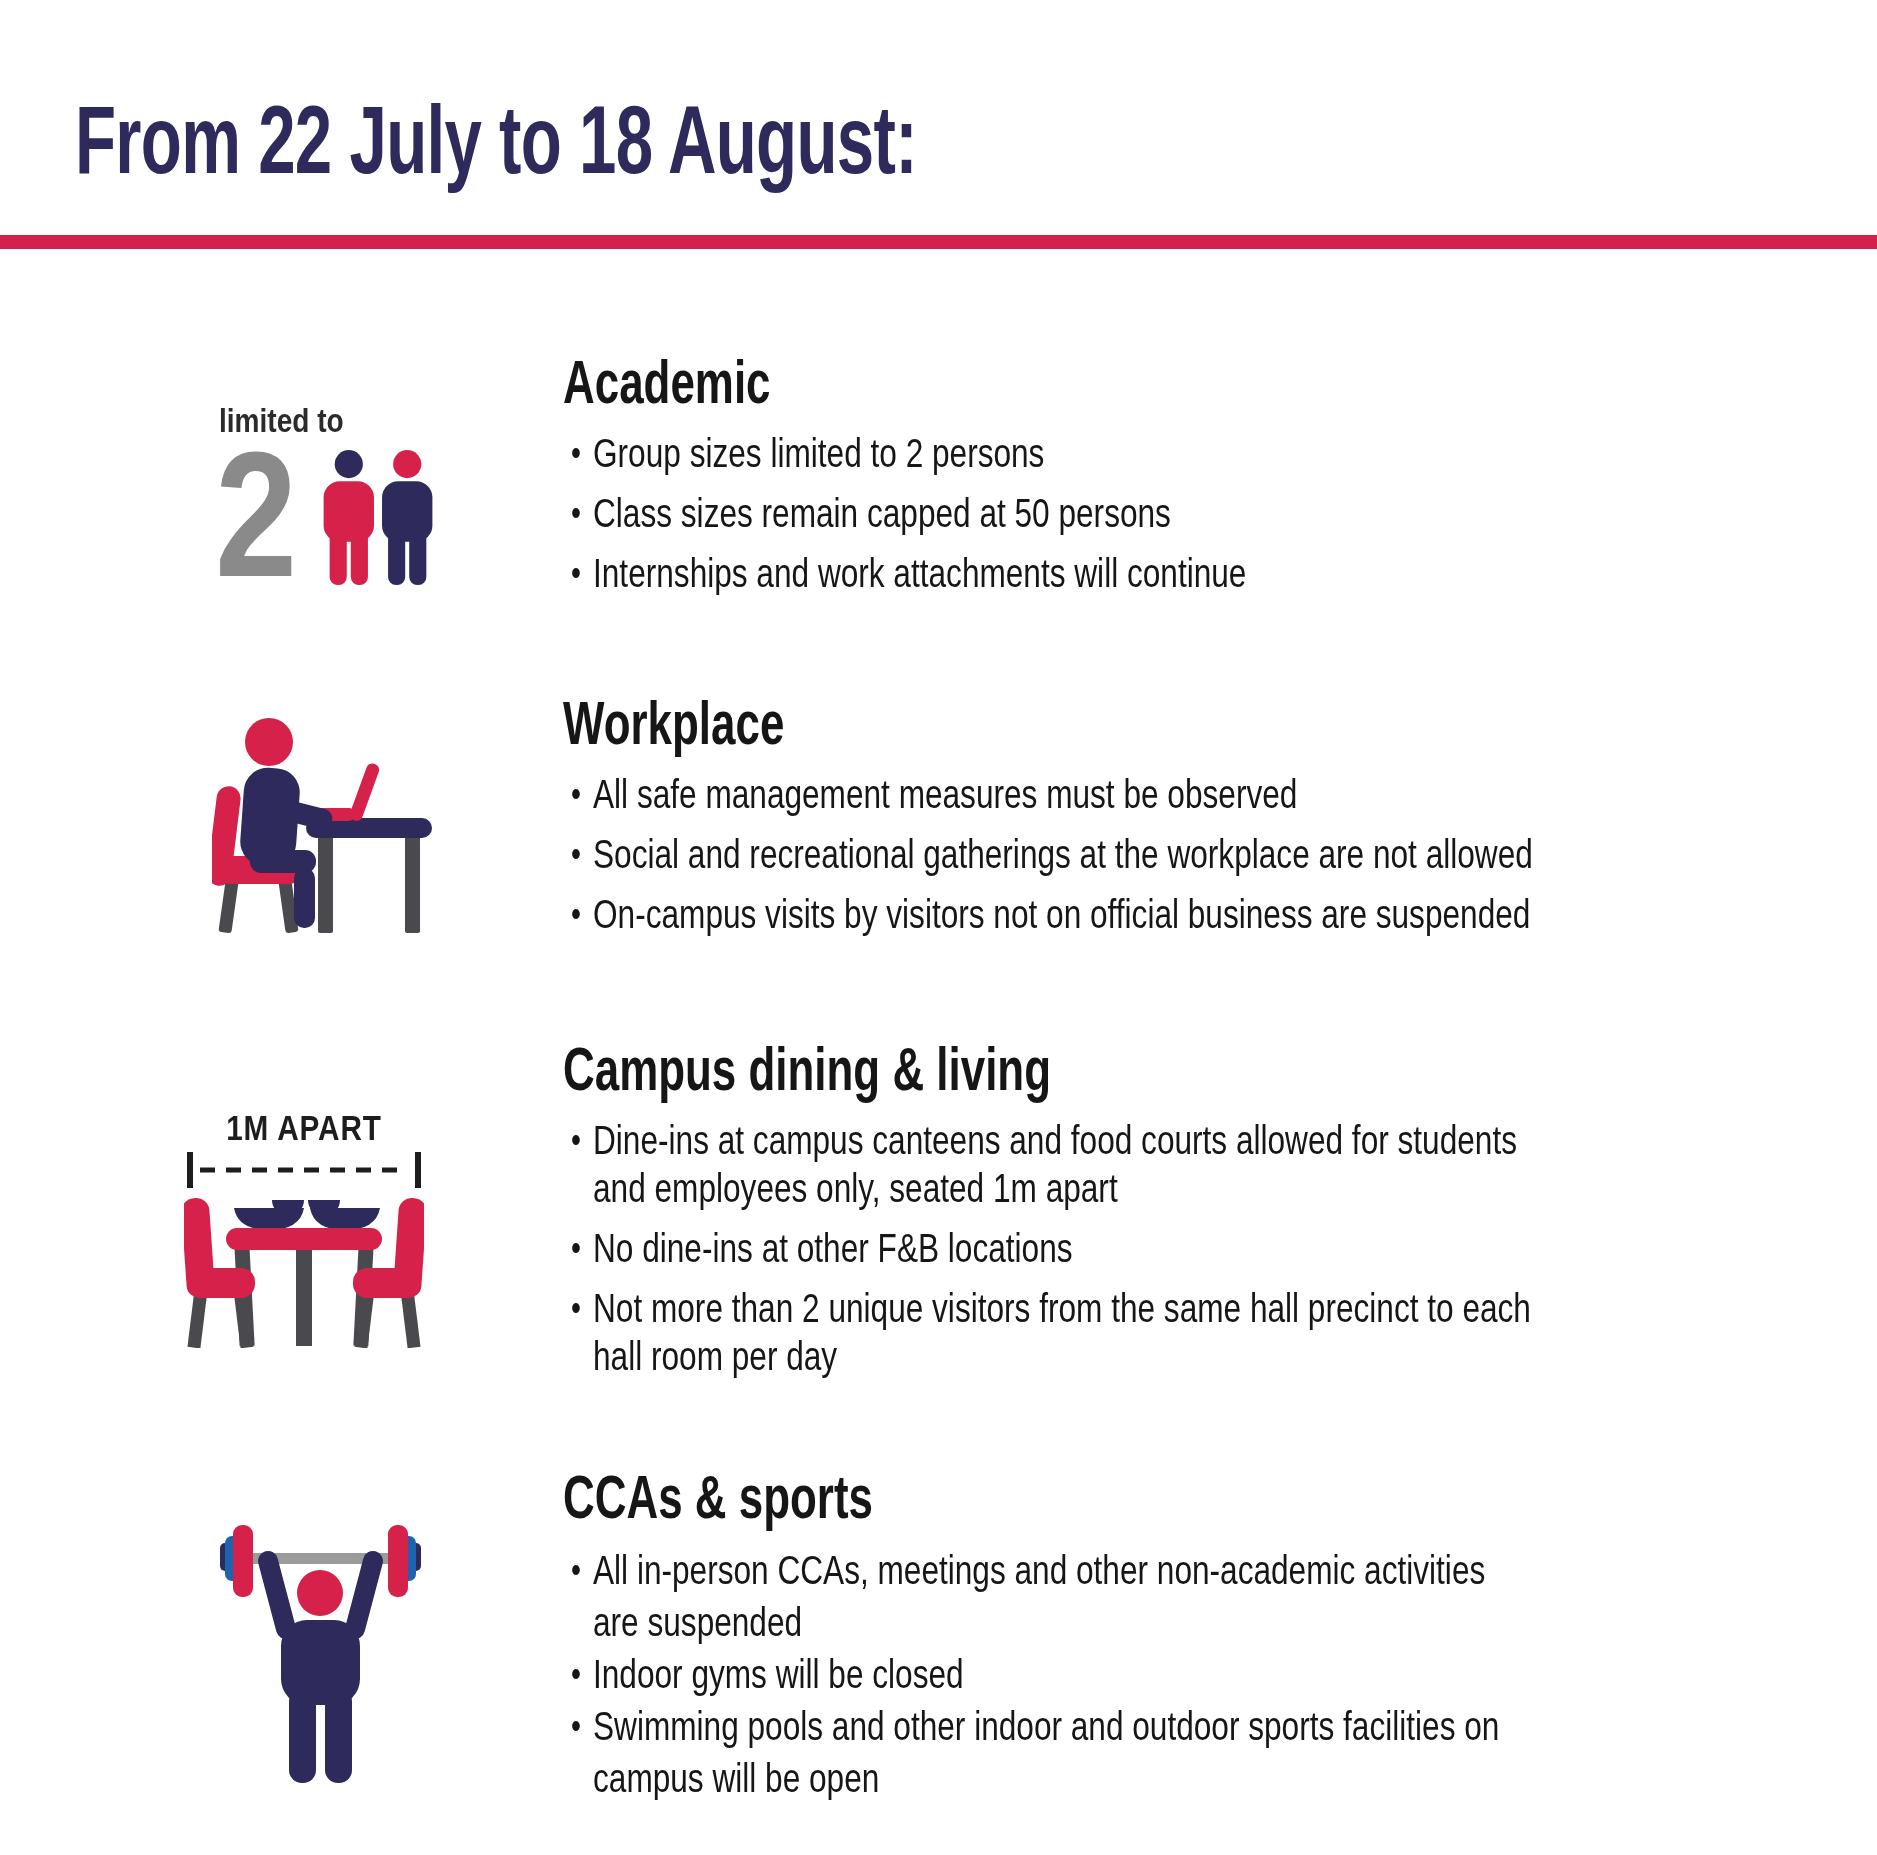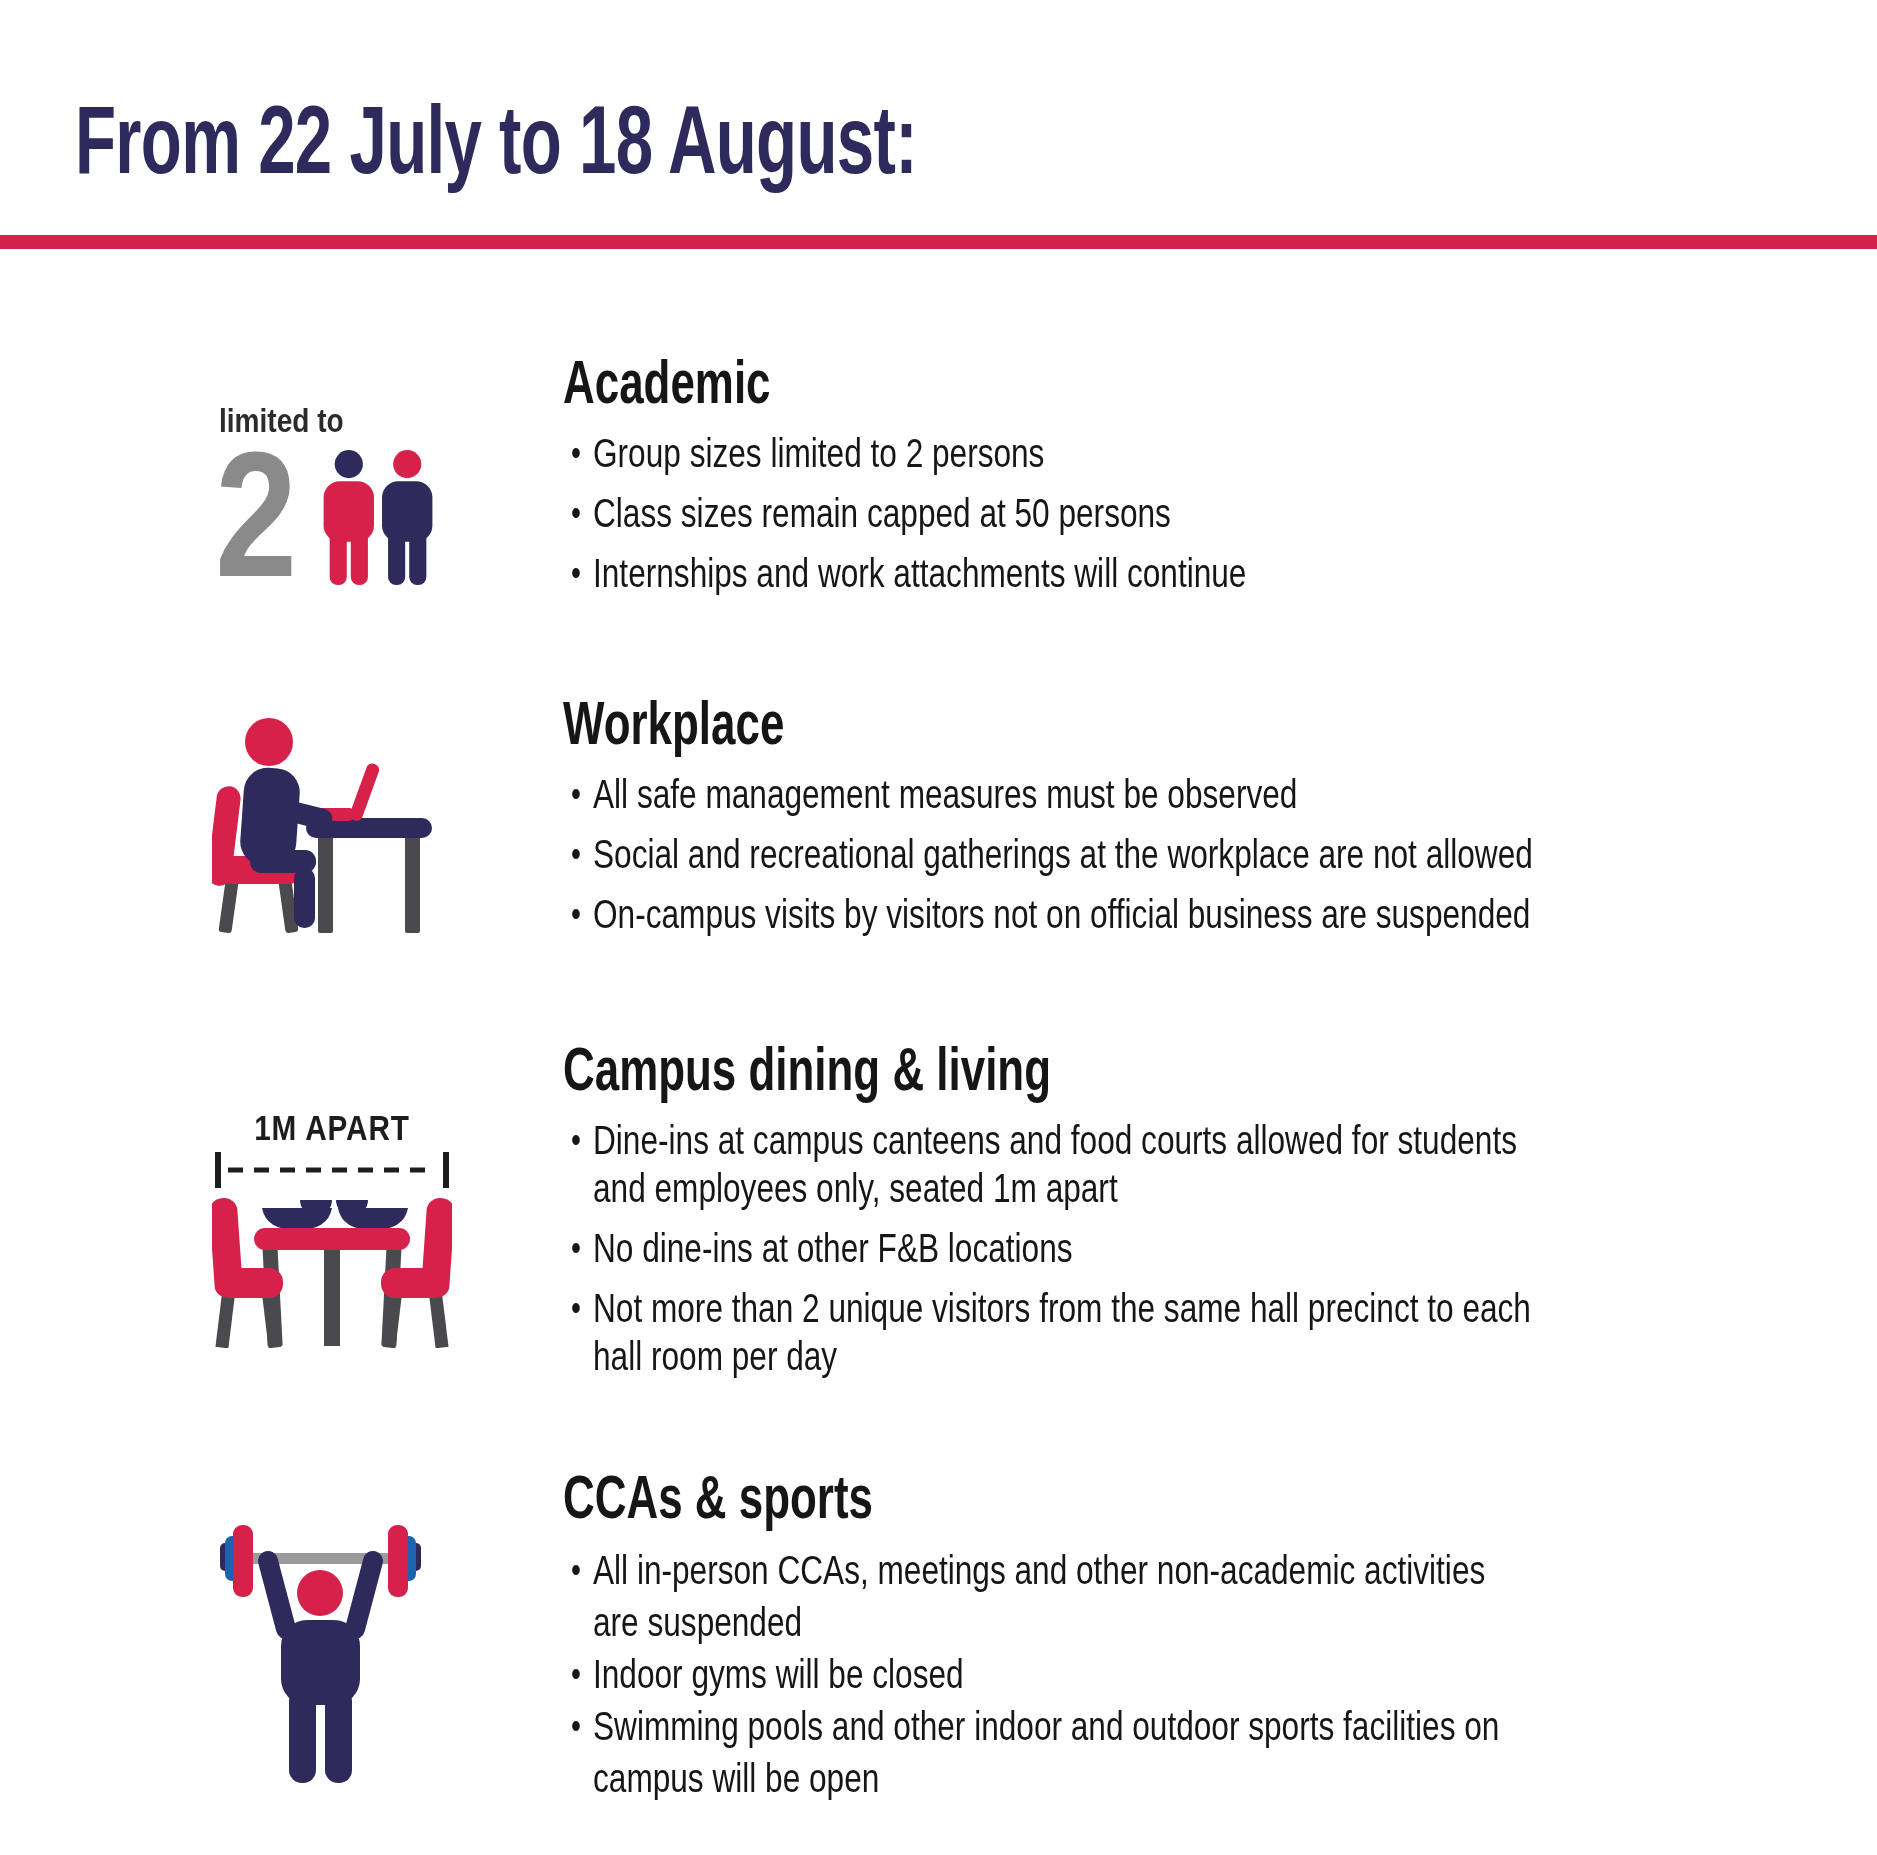--- a/index.html
+++ b/index.html
@@ -44,21 +44,21 @@
   }
   .big-two{
     position:absolute;left:0;top:24px;font-size:178px;font-weight:700;line-height:1;
     color:var(--gray_number);transform:scaleX(0.83);transform-origin:0 0;
   }
   .ic-academic svg{left:107px;top:48px;}
   
   .ic-workplace{left:212px;top:678px;width:220px;height:217px;}
   .ic-workplace svg{left:0;top:0;}
   
-  .ic-dining{left:212px;top:1068px;width:240px;height:240px;}
+  .ic-dining{left:184px;top:1068px;width:240px;height:240px;}
   .apart-label{
     position:absolute;left:0;top:0;width:100%;text-align:center;
     font-size:35px;font-weight:700;letter-spacing:1px;color:#1d1d1d;
     transform:scaleX(0.85);transform-origin:50% 0;white-space:nowrap;
   }
   .ic-dining svg{left:0;top:44px;}
   
   .ic-sports{left:218px;top:1483px;width:205px;height:262px;}
   .ic-sports svg{left:0;top:0;}
 </style>

